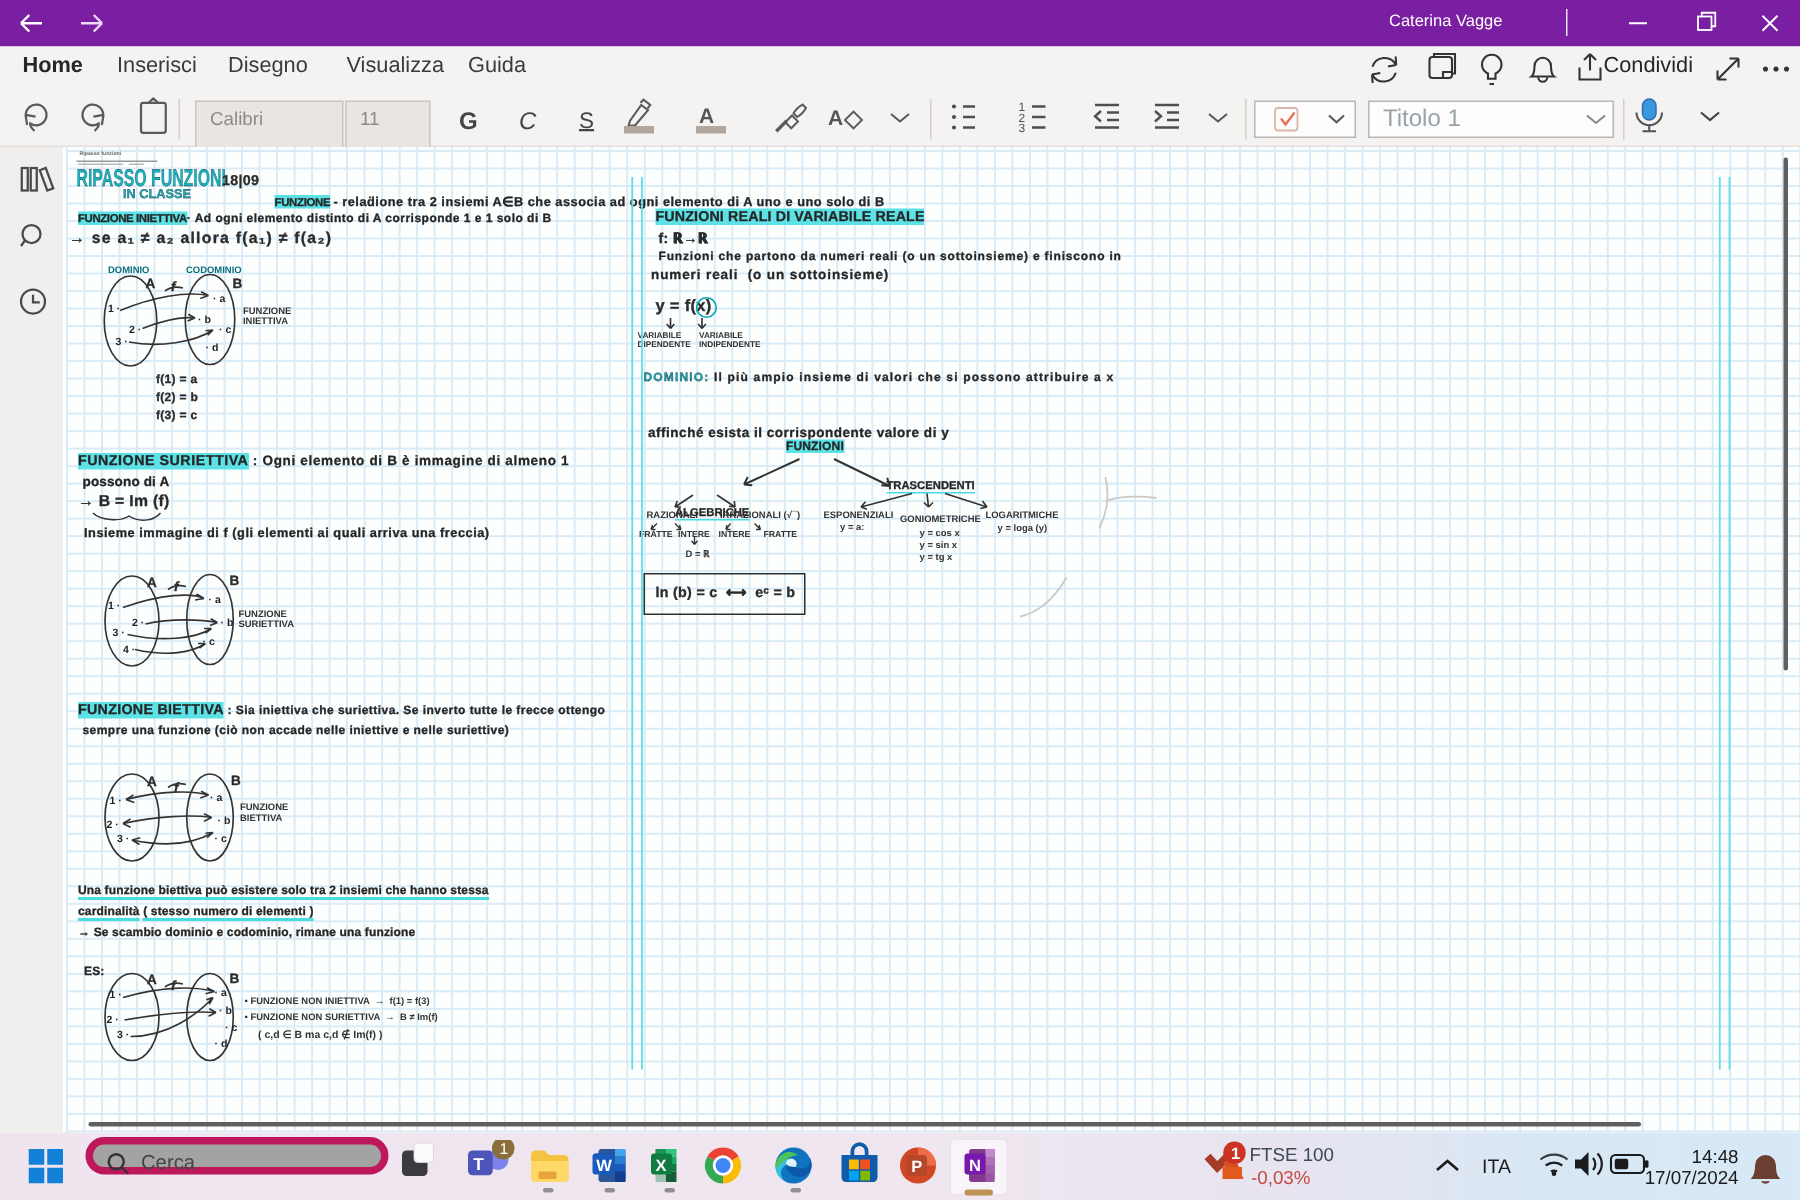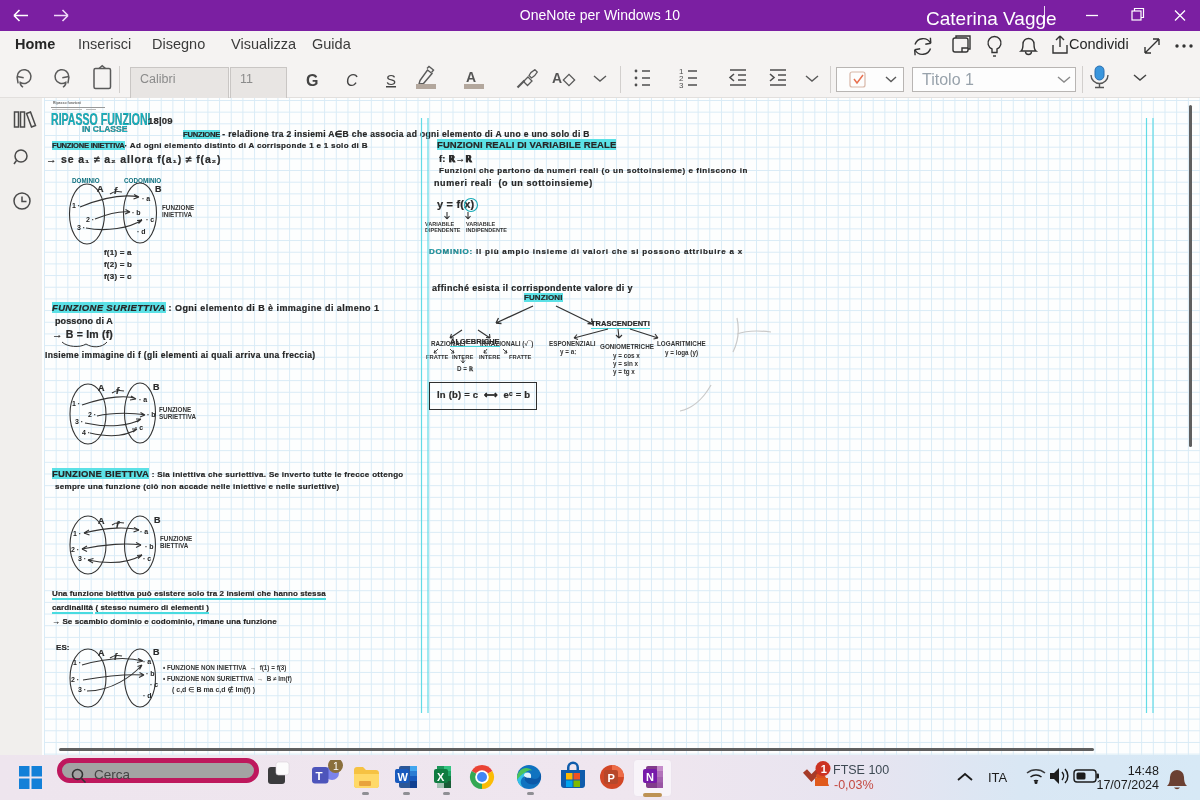--- a/index.html
+++ b/index.html
@@ -3,21 +3,21 @@
 <meta charset="utf-8">
 <style>
   * { margin:0; padding:0; box-sizing:border-box; }
   html,body { width:1200px; height:800px; overflow:hidden; }
   body { position:relative; font-family:"Liberation Sans", sans-serif; background:#fff; }
   .abs { position:absolute; }
 
   
   #titlebar { position:absolute; left:0; top:0; width:1200px; height:31px; background:#7b1fa2; color:#fff; }
   #titlebar .ttl { position:absolute; top:7px; width:100%; text-align:center; font-size:14px; color:#fff; }
-  #titlebar .user { position:absolute; top:8px; left:926px; font-size:19px; }
+  #titlebar .user { position:absolute; top:8px; left:926px; font-size:11px; }
   #titlebar .sep { position:absolute; top:6px; left:1044px; width:1px; height:18px; background:rgba(255,255,255,.85); }
 
   
   #ribbon { position:absolute; left:0; top:31px; width:1200px; height:28px; background:#f5f3f2; }
   .tab { position:absolute; top:5px; font-size:14.5px; color:#3b3b3b; }
   .tab.active { font-weight:bold; color:#262626; }
   #homeline { position:absolute; left:15px; top:24px; width:35px; height:3px; background:#7b1fa2; }
   #condividi { position:absolute; left:1069px; top:36px; font-size:14.5px; color:#262626; }
 
   
@@ -56,21 +56,20 @@
   .tbtxt { position:absolute; font-size:12.5px; color:#1c1c1c; }
 </style>
 </head>
 <body>
 
 <div id="titlebar">
   <svg class="abs" style="left:12px;top:7px" width="60" height="17" viewBox="0 0 60 17">
     <path d="M2 8.5 H16 M2 8.5 l5.5 -5.5 M2 8.5 l5.5 5.5" stroke="#fff" stroke-width="1.6" fill="none"></path>
     <path d="M42 8.5 H56 M56 8.5 l-5.5 -5.5 M56 8.5 l-5.5 5.5" stroke="#f0d9f8" stroke-width="1.6" fill="none"></path>
   </svg>
-  <div class="ttl">OneNote per Windows 10</div>
   <div class="user">Caterina Vagge</div>
   <div class="sep"></div>
   <svg class="abs" style="left:1080px;top:0" width="120" height="31" viewBox="0 0 120 31">
     <path d="M6 15.5 H18" stroke="#fff" stroke-width="1.3"></path>
     <rect x="52" y="11" width="9" height="9" fill="none" stroke="#fff" stroke-width="1.2"></rect>
     <path d="M54.5 11 v-2.5 h9 v9 H61" fill="none" stroke="#fff" stroke-width="1.2"></path>
     <path d="M95 10.5 l10 10 M105 10.5 l-10 10" stroke="#fff" stroke-width="1.3"></path>
   </svg>
 </div>
 
@@ -223,24 +222,24 @@
 <div class="tiny" style="left:72px;top:177px;color:#0c6f7d;font-weight:800;">DOMINIO</div>
 <div class="tiny" style="left:124px;top:177px;color:#0c6f7d;font-weight:800;">CODOMINIO</div>
 <div class="hw" style="left:97px;top:184px;">A</div>
 <div class="hw" style="left:114px;top:186px;font-style:italic;">f</div>
 <div class="hw" style="left:155px;top:184px;">B</div>
 <div class="tiny" style="left:162px;top:204px;">FUNZIONE<br>INIETTIVA</div>
 <div class="hw" style="left:104px;top:248px;font-size:8px;">f(1) = a</div>
 <div class="hw" style="left:104px;top:260px;font-size:8px;">f(2) = b</div>
 <div class="hw" style="left:104px;top:272px;font-size:8px;">f(3) = c</div>
 
-<div class="hw2" style="left:52px;top:302px;font-size:9px;letter-spacing:.45px;"><span class="hl" style="font-size:9.5px;font-weight:700;letter-spacing:.35px;font-style:italic;">FUNZIONE SURIETTIVA</span> : Ogni elemento di B è immagine di almeno 1</div>
+<div class="hw2" style="left:52px;top:302px;font-size:9px;letter-spacing:.45px;"><span class="hl" style="font-size:9.5px;font-weight:700;letter-spacing:.35px;">FUNZIONE SURIETTIVA</span> : Ogni elemento di B è immagine di almeno 1</div>
 <div class="hw2" style="left:55px;top:316px;font-size:9px;">possono di A</div>
 <div class="hw" style="left:52px;top:328px;font-size:10.5px;">→ B = Im (f)</div>
-<div class="hw2" style="left:45px;top:350px;font-size:8.5px;letter-spacing:.35px;">Insieme immagine di f (gli elementi ai quali arriva una freccia)</div>
+<div class="hw2" style="left:56px;top:350px;font-size:8.5px;letter-spacing:.35px;">Insieme immagine di f (gli elementi ai quali arriva una freccia)</div>
 <div class="hw" style="left:98px;top:383px;">A</div>
 <div class="hw" style="left:116px;top:386px;font-style:italic;">f</div>
 <div class="hw" style="left:153px;top:382px;">B</div>
 <div class="tiny" style="left:159px;top:406px;">FUNZIONE<br>SURIETTIVA</div>
 
 <div class="hw2" style="left:52px;top:468px;letter-spacing:.3px;text-align:right;"><span class="hl" style="font-size:9.5px;font-weight:700;letter-spacing:.2px;">FUNZIONE BIETTIVA</span> : Sia iniettiva che suriettiva. Se inverto tutte le frecce ottengo</div>
 <div class="hw2" style="left:55px;top:482px;letter-spacing:.3px;">sempre una funzione (ciò non accade nelle iniettive e nelle suriettive)</div>
 <div class="hw" style="left:98px;top:516px;">A</div>
 <div class="hw" style="left:116px;top:520px;font-style:italic;">f</div>
 <div class="hw" style="left:154px;top:515px;">B</div>

